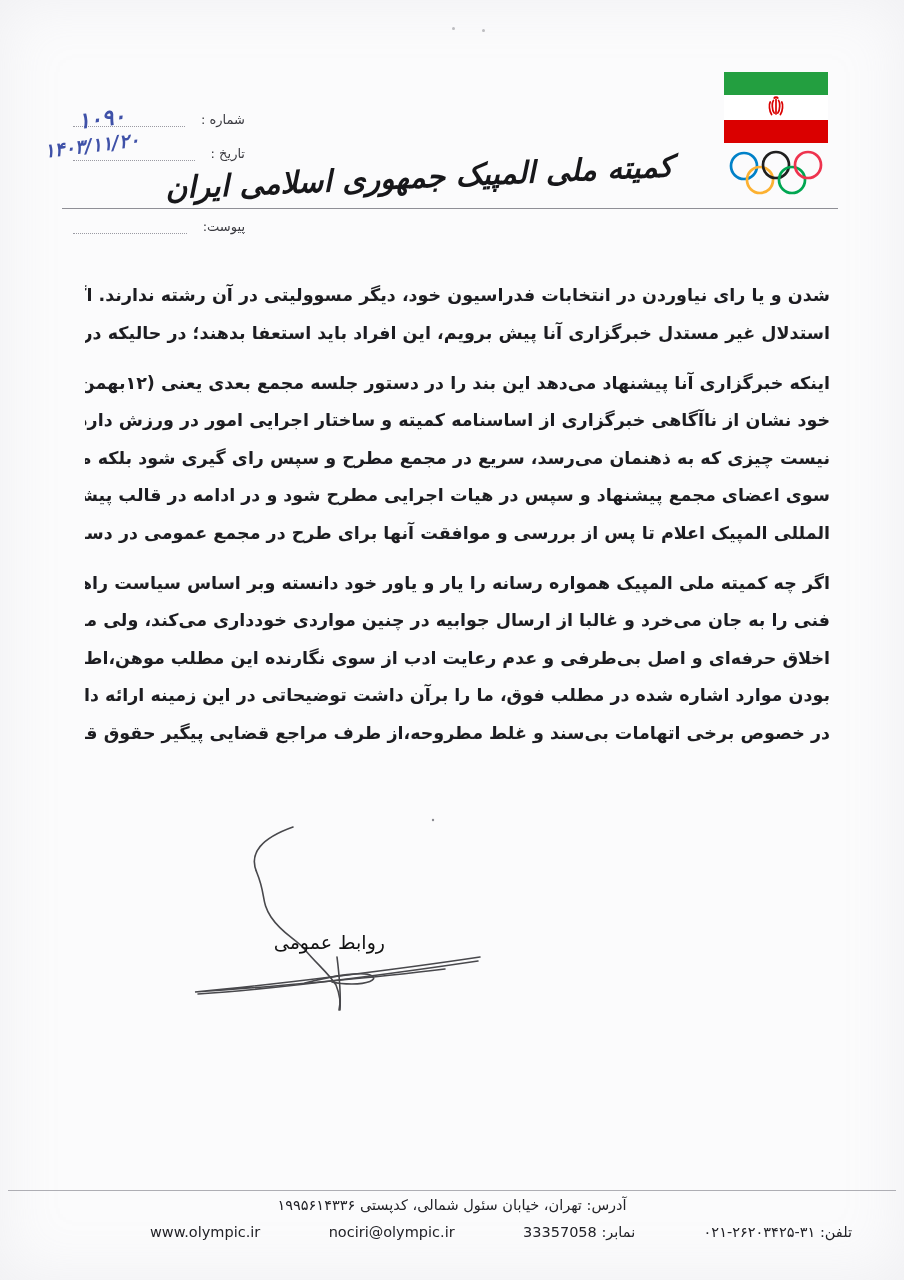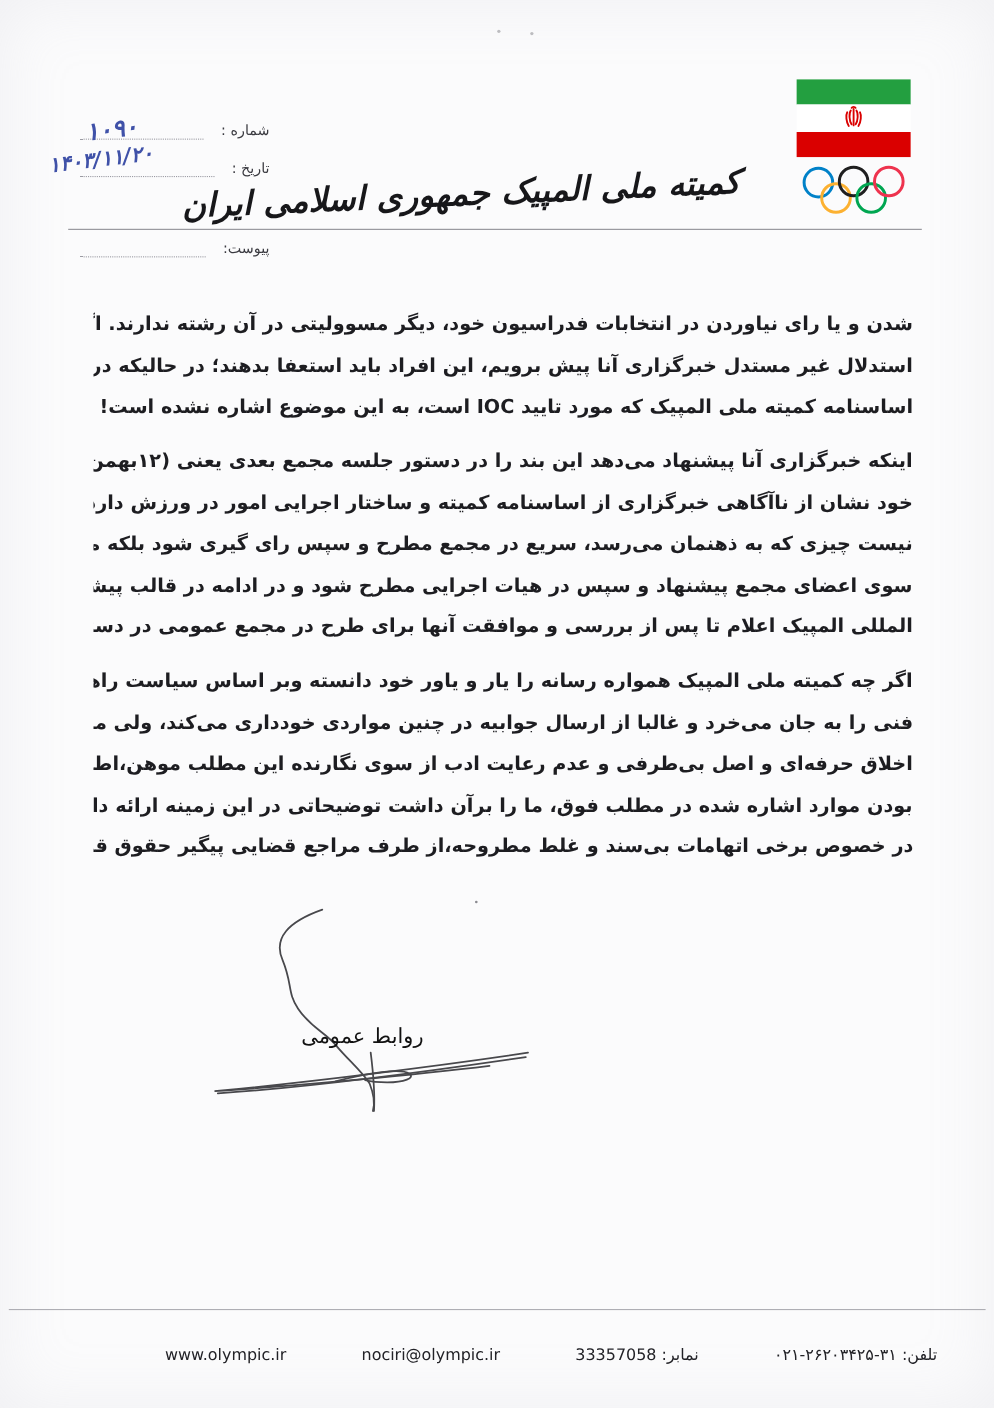--- a/index.html
+++ b/index.html
@@ -146,21 +146,20 @@
   </svg>
 
   <div class="callig">کمیته ملی المپیک جمهوری اسلامی ایران</div>
 
   <div class="toprule"></div>
 
   <div class="bodytext">
     <div class="para">
       <div class="bline">شدن و یا رای نیاوردن در انتخابات فدراسیون خود، دیگر مسوولیتی در آن رشته ندارند. اگر بخواهیم با</div>
       <div class="bline">استدلال غیر مستدل خبرگزاری آنا پیش برویم، این افراد باید استعفا بدهند؛ در حالیکه در هیچ بخشی از</div>
-      <div class="bline last">اساسنامه کمیته ملی المپیک که مورد تایید IOC است، به این موضوع اشاره نشده است!</div>
     </div>
     <div class="para">
       <div class="bline">اینکه خبرگزاری آنا پیشنهاد می‌دهد این بند را در دستور جلسه مجمع بعدی یعنی (۱۲بهمن) قرار داده شود</div>
       <div class="bline">خود نشان از ناآگاهی خبرگزاری از اساسنامه کمیته و ساختار اجرایی امور در ورزش دارد. چراکه اینگونه</div>
       <div class="bline">نیست چیزی که به ذهنمان می‌رسد، سریع در مجمع مطرح و سپس رای گیری شود بلکه می‌بایست ابتدا از</div>
       <div class="bline">سوی اعضای مجمع پیشنهاد و سپس در هیات اجرایی مطرح شود و در ادامه در قالب پیشنهاد به کمیته بین</div>
       <div class="bline last">المللی المپیک اعلام تا پس از بررسی و موافقت آنها برای طرح در مجمع عمومی در دستور کار قرار گیرد.</div>
     </div>
     <div class="para">
       <div class="bline">اگر چه کمیته ملی المپیک همواره رسانه را یار و یاور خود دانسته وبر اساس سیاست راهبردی نقد منطقی و</div>
@@ -178,20 +177,21 @@
       <path d="M340,152 C260,164 140,179 55,187 C120,183 240,172 305,164"></path>
       <path d="M338,156 C250,169 150,183 58,189"></path>
       <path d="M165,178 C195,170 225,166 232,171 C238,175 227,179 212,179 C202,179 196,178 192,177"></path>
       <path d="M197,152 C199,168 201,188 200,205"></path>
     </g>
     <circle cx="293" cy="15" r="1.2" fill="#8a8a90"></circle>
   </svg>
   <div class="sig-label">روابط عمومی</div>
 
   <div class="footrule"></div>
+  <div class="foot-address">آدرس: تهران، خیابان سئول شمالی، کدپستی ۱۹۹۵۶۱۴۳۳۶</div>
   <div class="foot-row">
     <span class="foot-item">
       <span>تلفن:</span>
       <span dir="ltr">۰۲۱-۲۶۲۰۳۴۲۵-۳۱</span>
     </span>
     <span class="foot-item">
       <span>نمابر:</span>
       <span dir="ltr">33357058</span>
     </span>
     <span class="foot-item" dir="ltr">nociri@olympic.ir</span>

